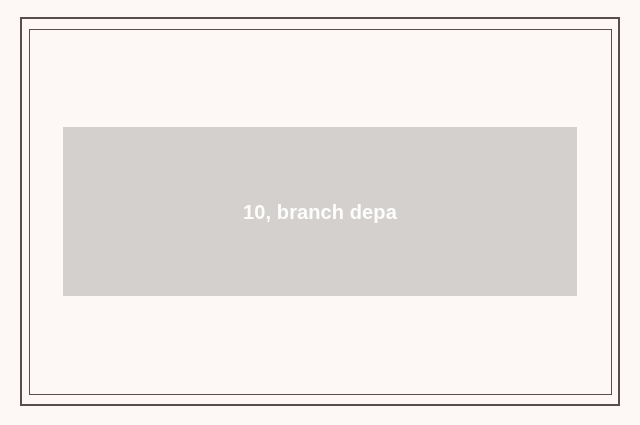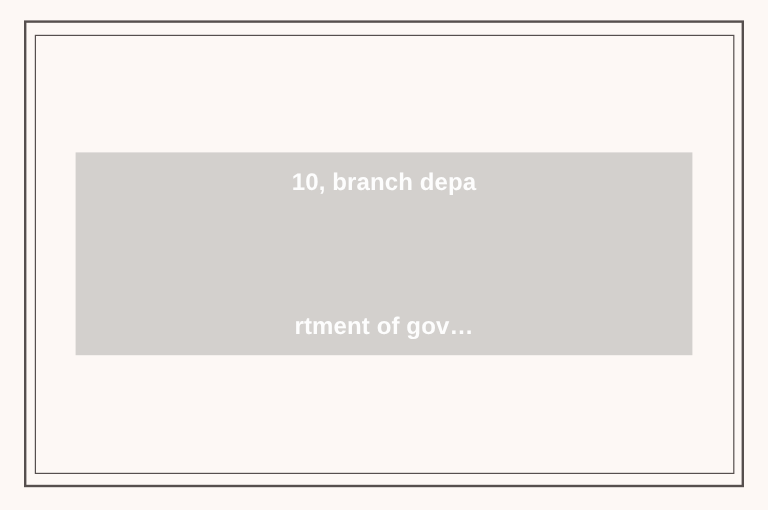--- a/index.html
+++ b/index.html
@@ -78,17 +78,16 @@
 <body>
 
 <div id="page">
 
   <div class="frame-outer"></div>
   <div class="frame-inner"></div>
 
   <div class="placeholder-block">
     <div class="placeholder-caption">
       <span class="caption-line">10, branch depa</span>
-      <span class="caption-line">rtment of gov…</span>
     </div>
   </div>
 
 </div>
 
 </body></html>

